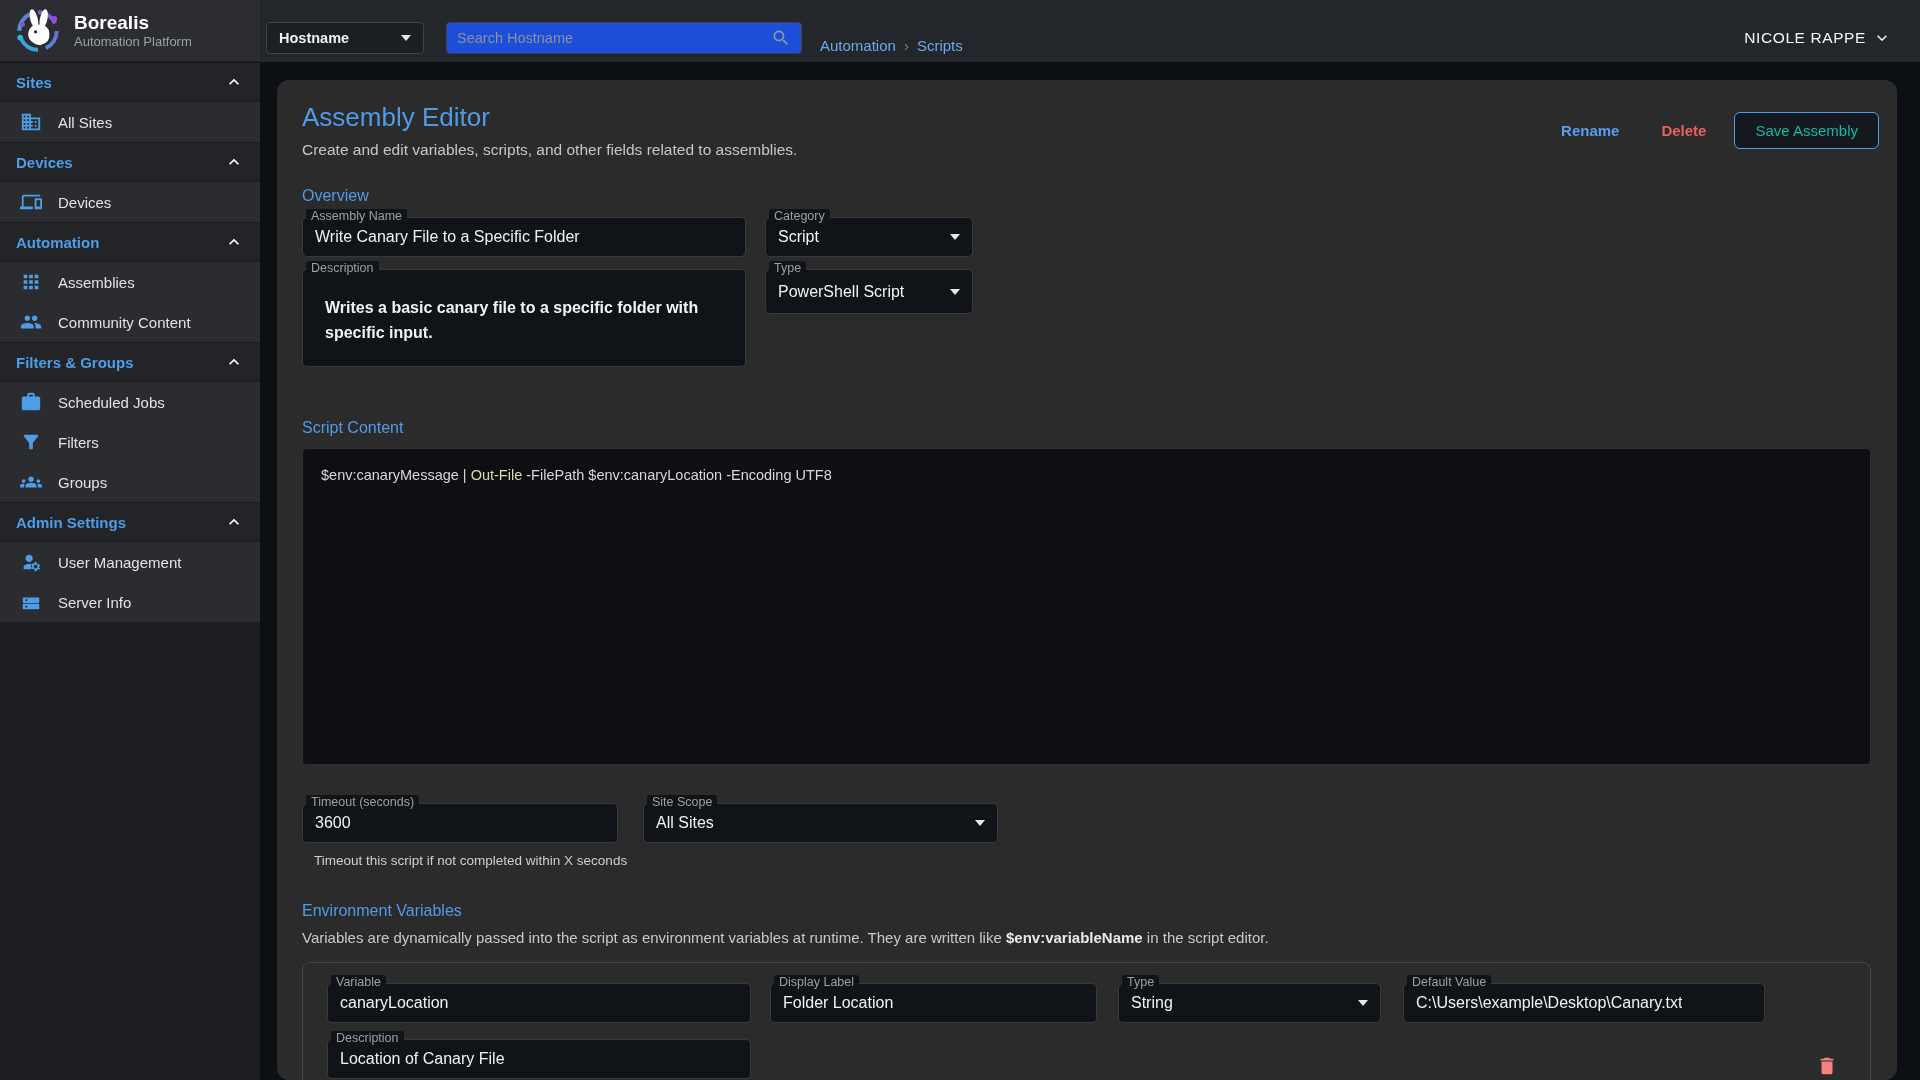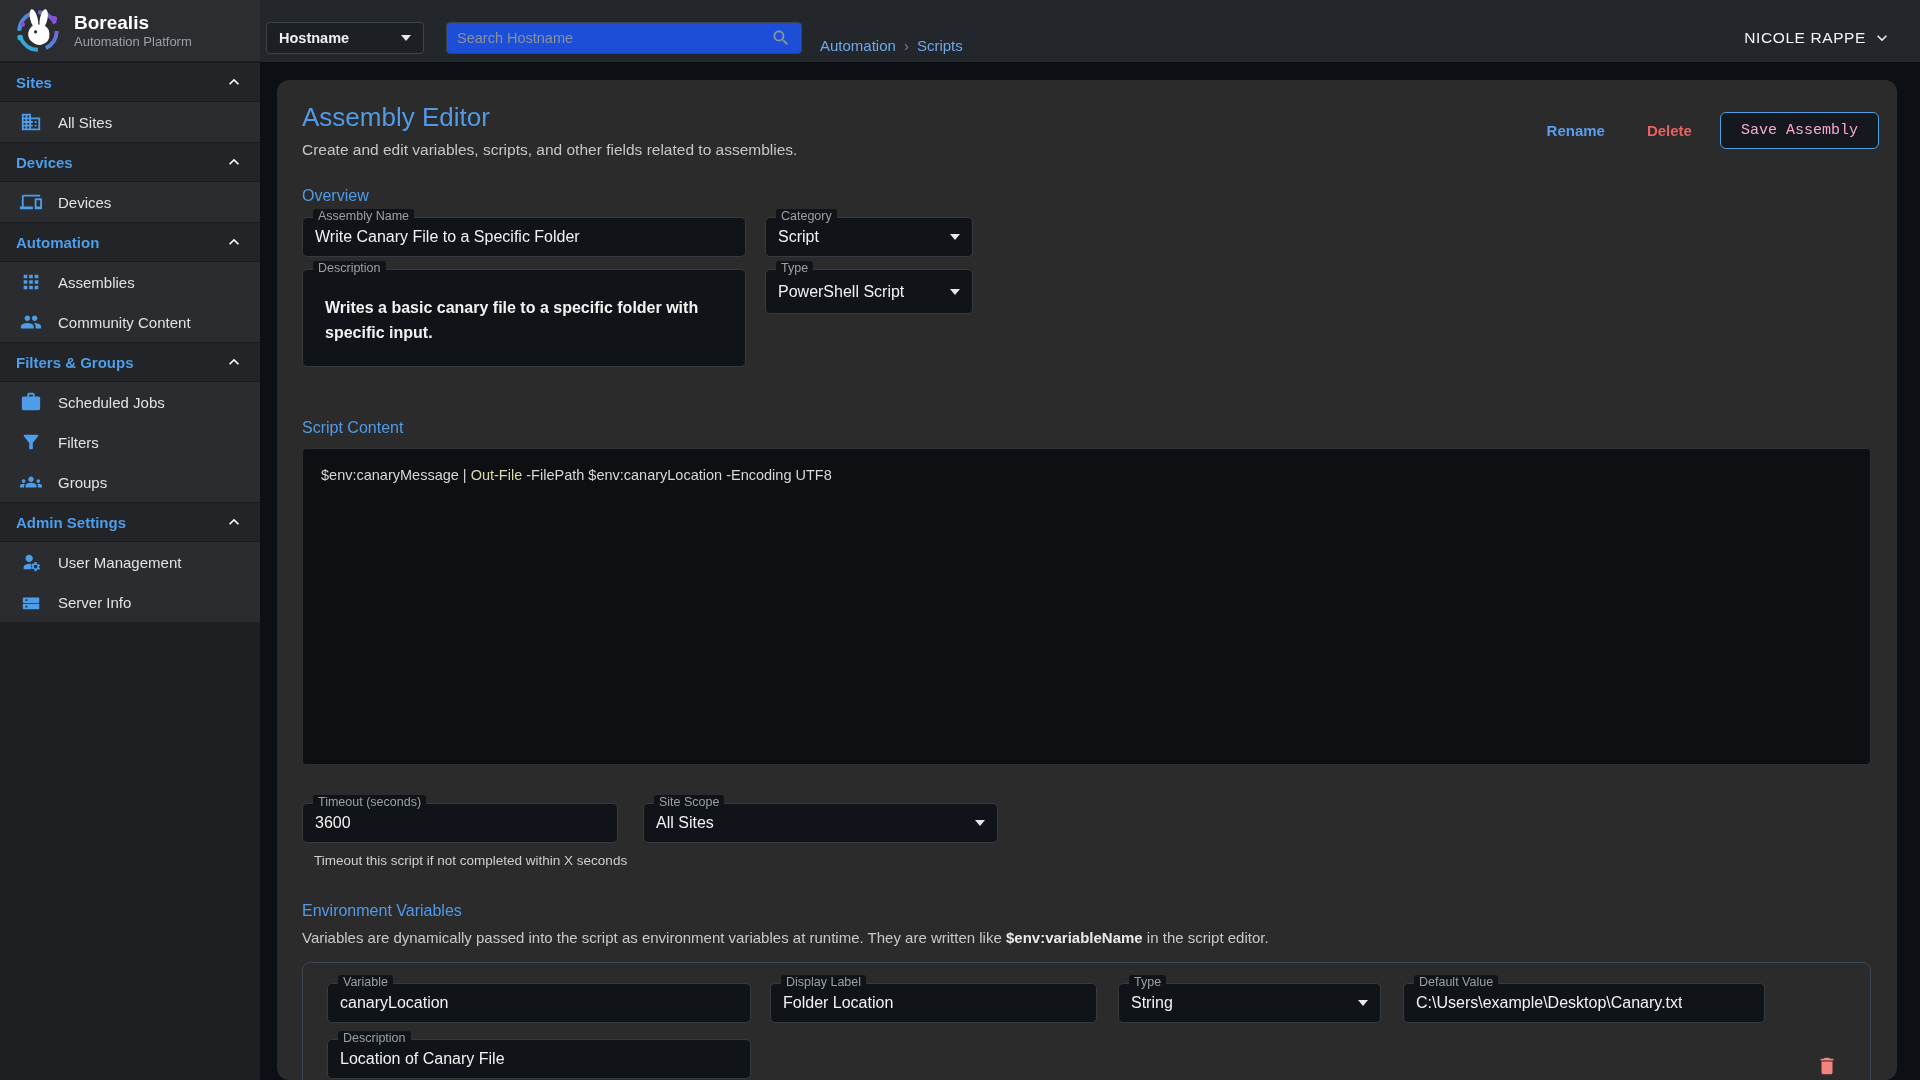--- a/index.html
+++ b/index.html
@@ -43,28 +43,28 @@
   
   .content { flex:1; background:#0c0f14; padding:18px 23px 0 17px; overflow:hidden; }
   .card { width:1620px; height:1000px; background:#2b2b2b; border-radius:12px; padding:22px 18px 0 25px; }
   .card-head { display:flex; justify-content:space-between; align-items:flex-start; }
   .page-title { color:#519ae6; font-size:26px; }
   .page-sub { color:#c6c6c6; font-size:15.5px; margin-top:8px; }
   .head-actions { display:flex; align-items:center; gap:14px; margin-top:10px; }
   .btn-text { background:none; border:none; font-size:15px; font-weight:bold; cursor:pointer; padding:8px 14px; font-family:"Liberation Sans", sans-serif; }
   .btn-rename { color:#5b9df0; }
   .btn-delete { color:#e86060; }
-  .btn-save { background:#15181c; border:1px solid #4f9fe8; border-radius:6px; color:#f9a8d4; font-size:15px; padding:9px 20px; cursor:pointer; font-family:Liberation Mono, monospace;text-align:right; }
+  .btn-save { background:#15181c; border:1px solid #4f9fe8; border-radius:6px; color:#14b8a6; font-size:15px; padding:9px 20px; cursor:pointer; font-family:Liberation Sans, sans-serif;text-align:right; }
 
   .section-label { color:#519ae6; font-size:16px; }
   .sec-overview { margin-top:28px; }
 
   .fieldrow { display:flex; gap:19px; margin-top:12px; align-items:flex-start; }
   .field { position:relative; background:#101317; border:1px solid #353a41; border-radius:5px; height:40px; display:flex; align-items:center; padding:0 12px; }
-  .field .flabel { position:absolute; top:-9px; left:10px; background:#101317; color:#9aa0a6; font-size:12.5px; padding:0 5px; border-radius:3px; white-space:nowrap; }
+  .field .flabel { position:absolute; top:-9px; left:3px; background:#101317; color:#9aa0a6; font-size:12.5px; padding:0 5px; border-radius:3px; white-space:nowrap; }
   .field .fvalue { color:#f2f2f2; font-size:16px; white-space:nowrap; overflow:hidden; }
   .field.select { justify-content:space-between; cursor:pointer; }
   .w-name { width:444px; }
   .w-cat { width:208px; }
   .w-desc { width:444px; height:98px; align-items:flex-start; padding:26px 20px 10px 22px; }
   .w-desc .fvalue { white-space:normal; line-height:1.55;font-weight:bold; }
   .w-type { width:208px; height:45px; }
   .w-timeout { width:316px; }
   .w-scope { width:355px; margin-left:6px; }
 

